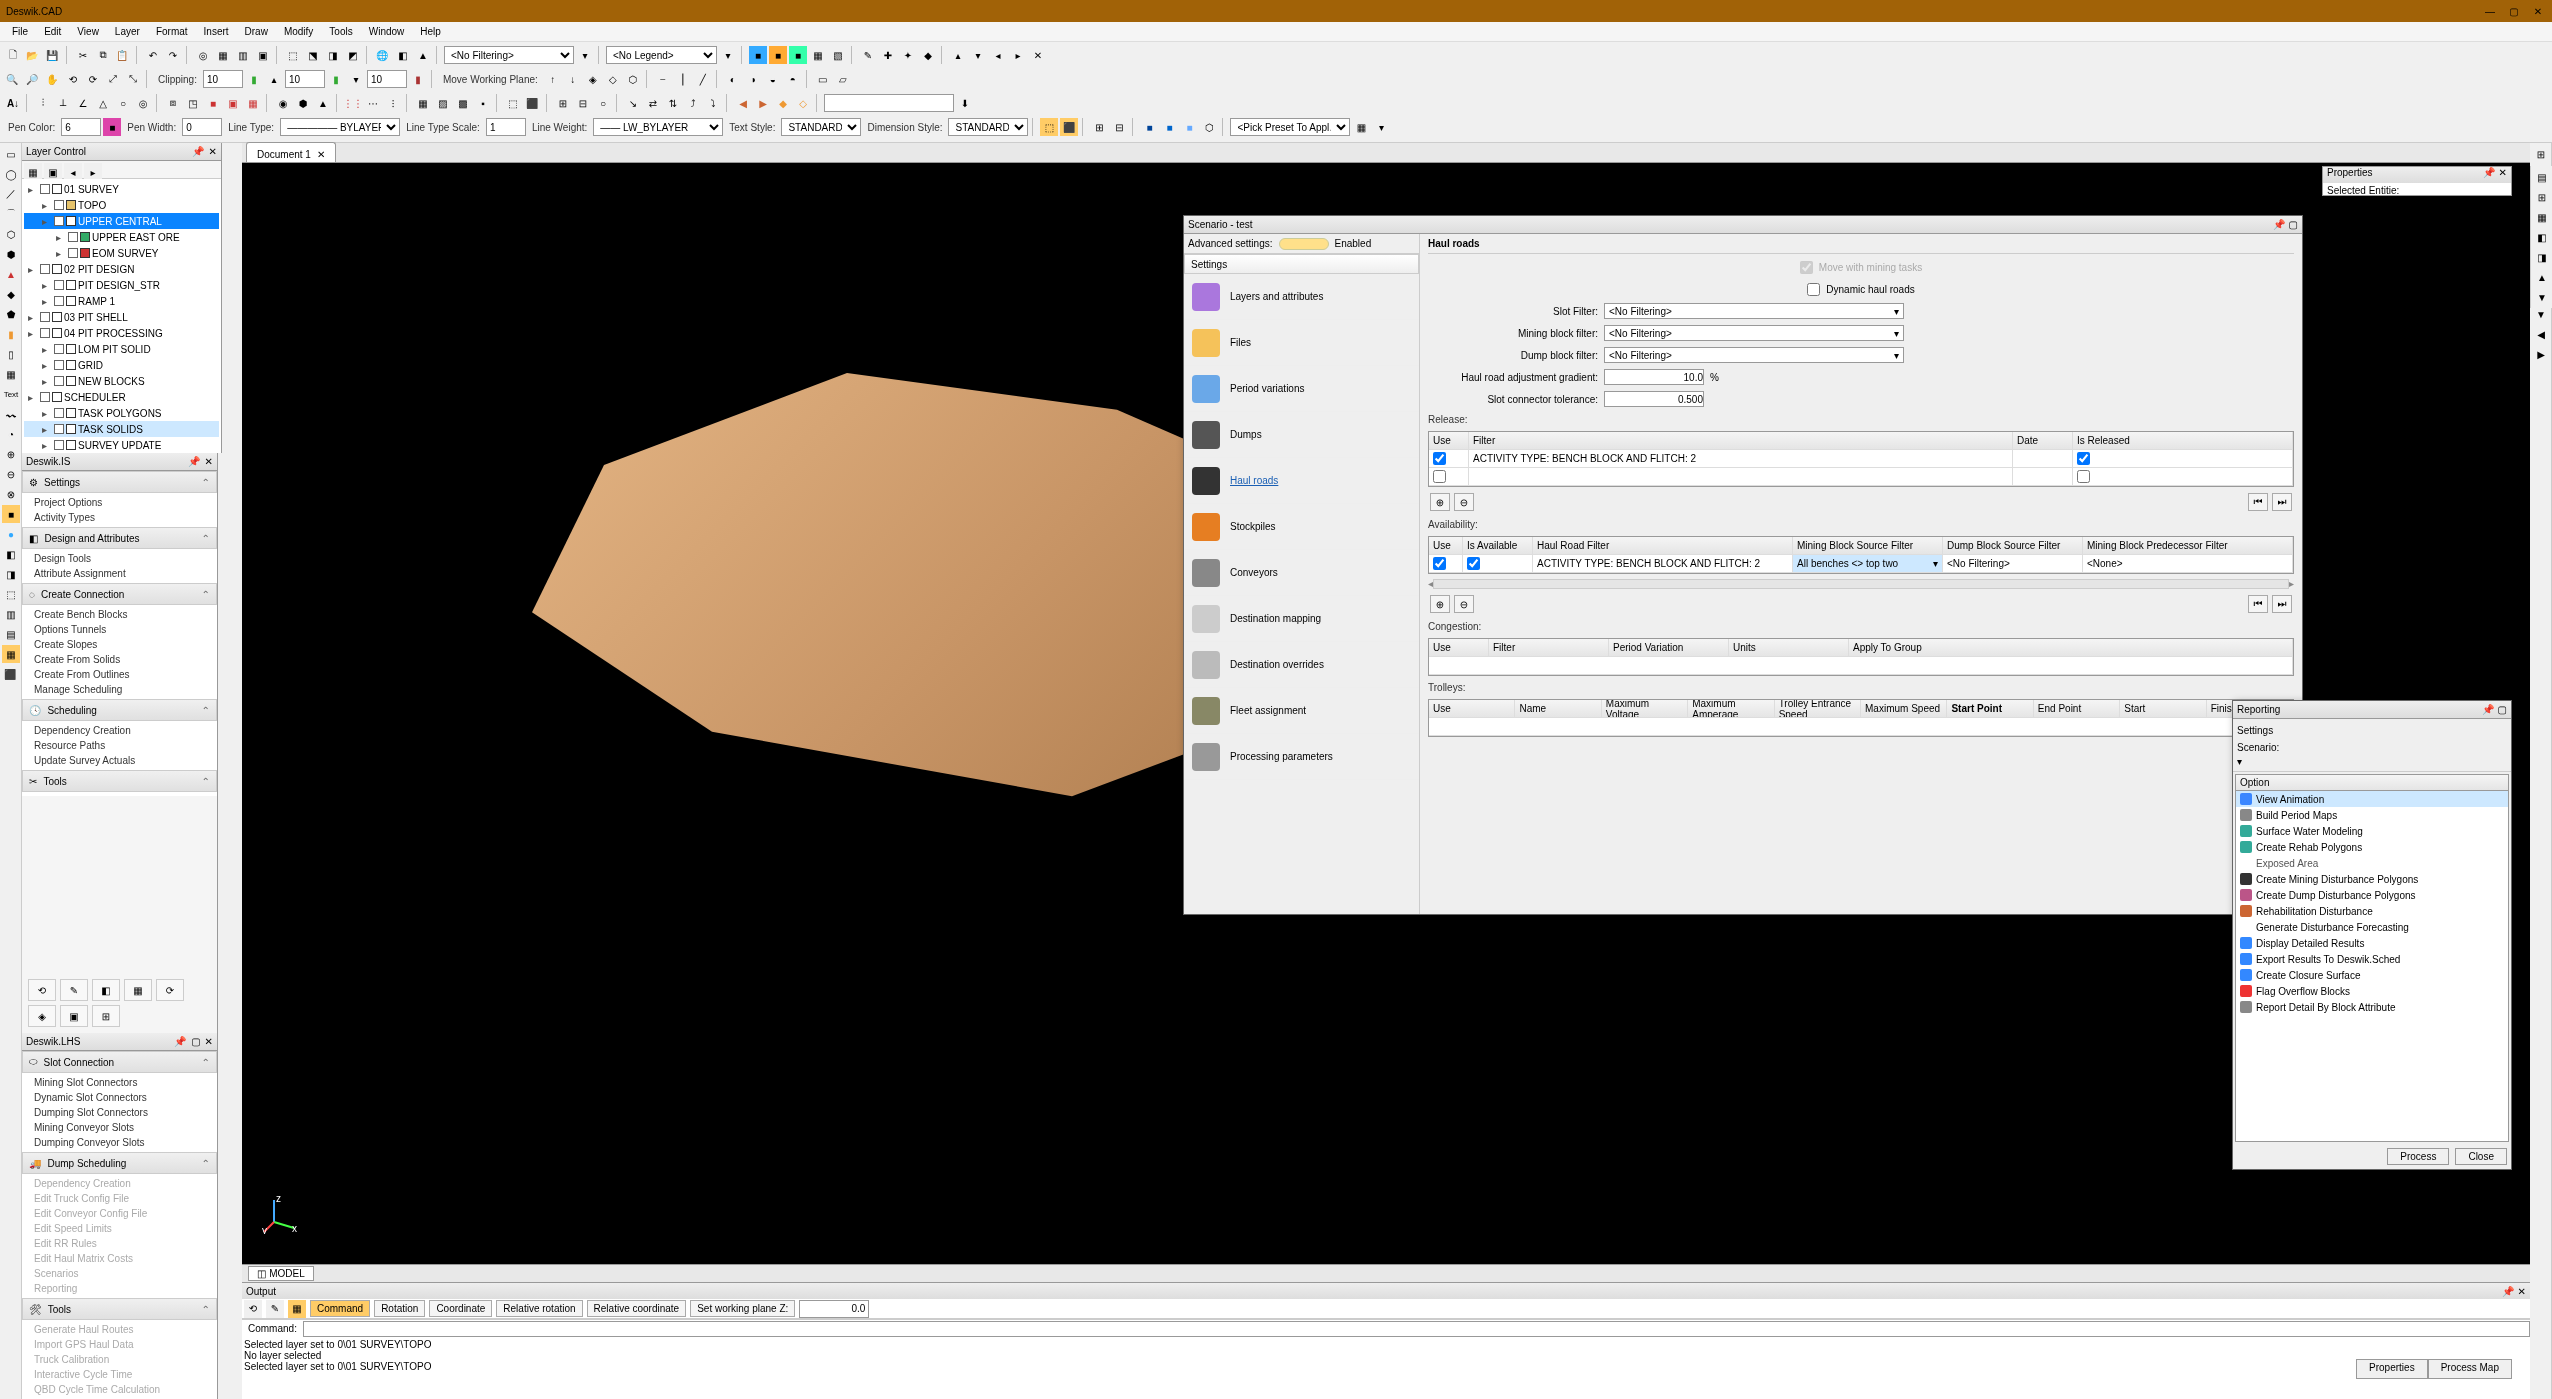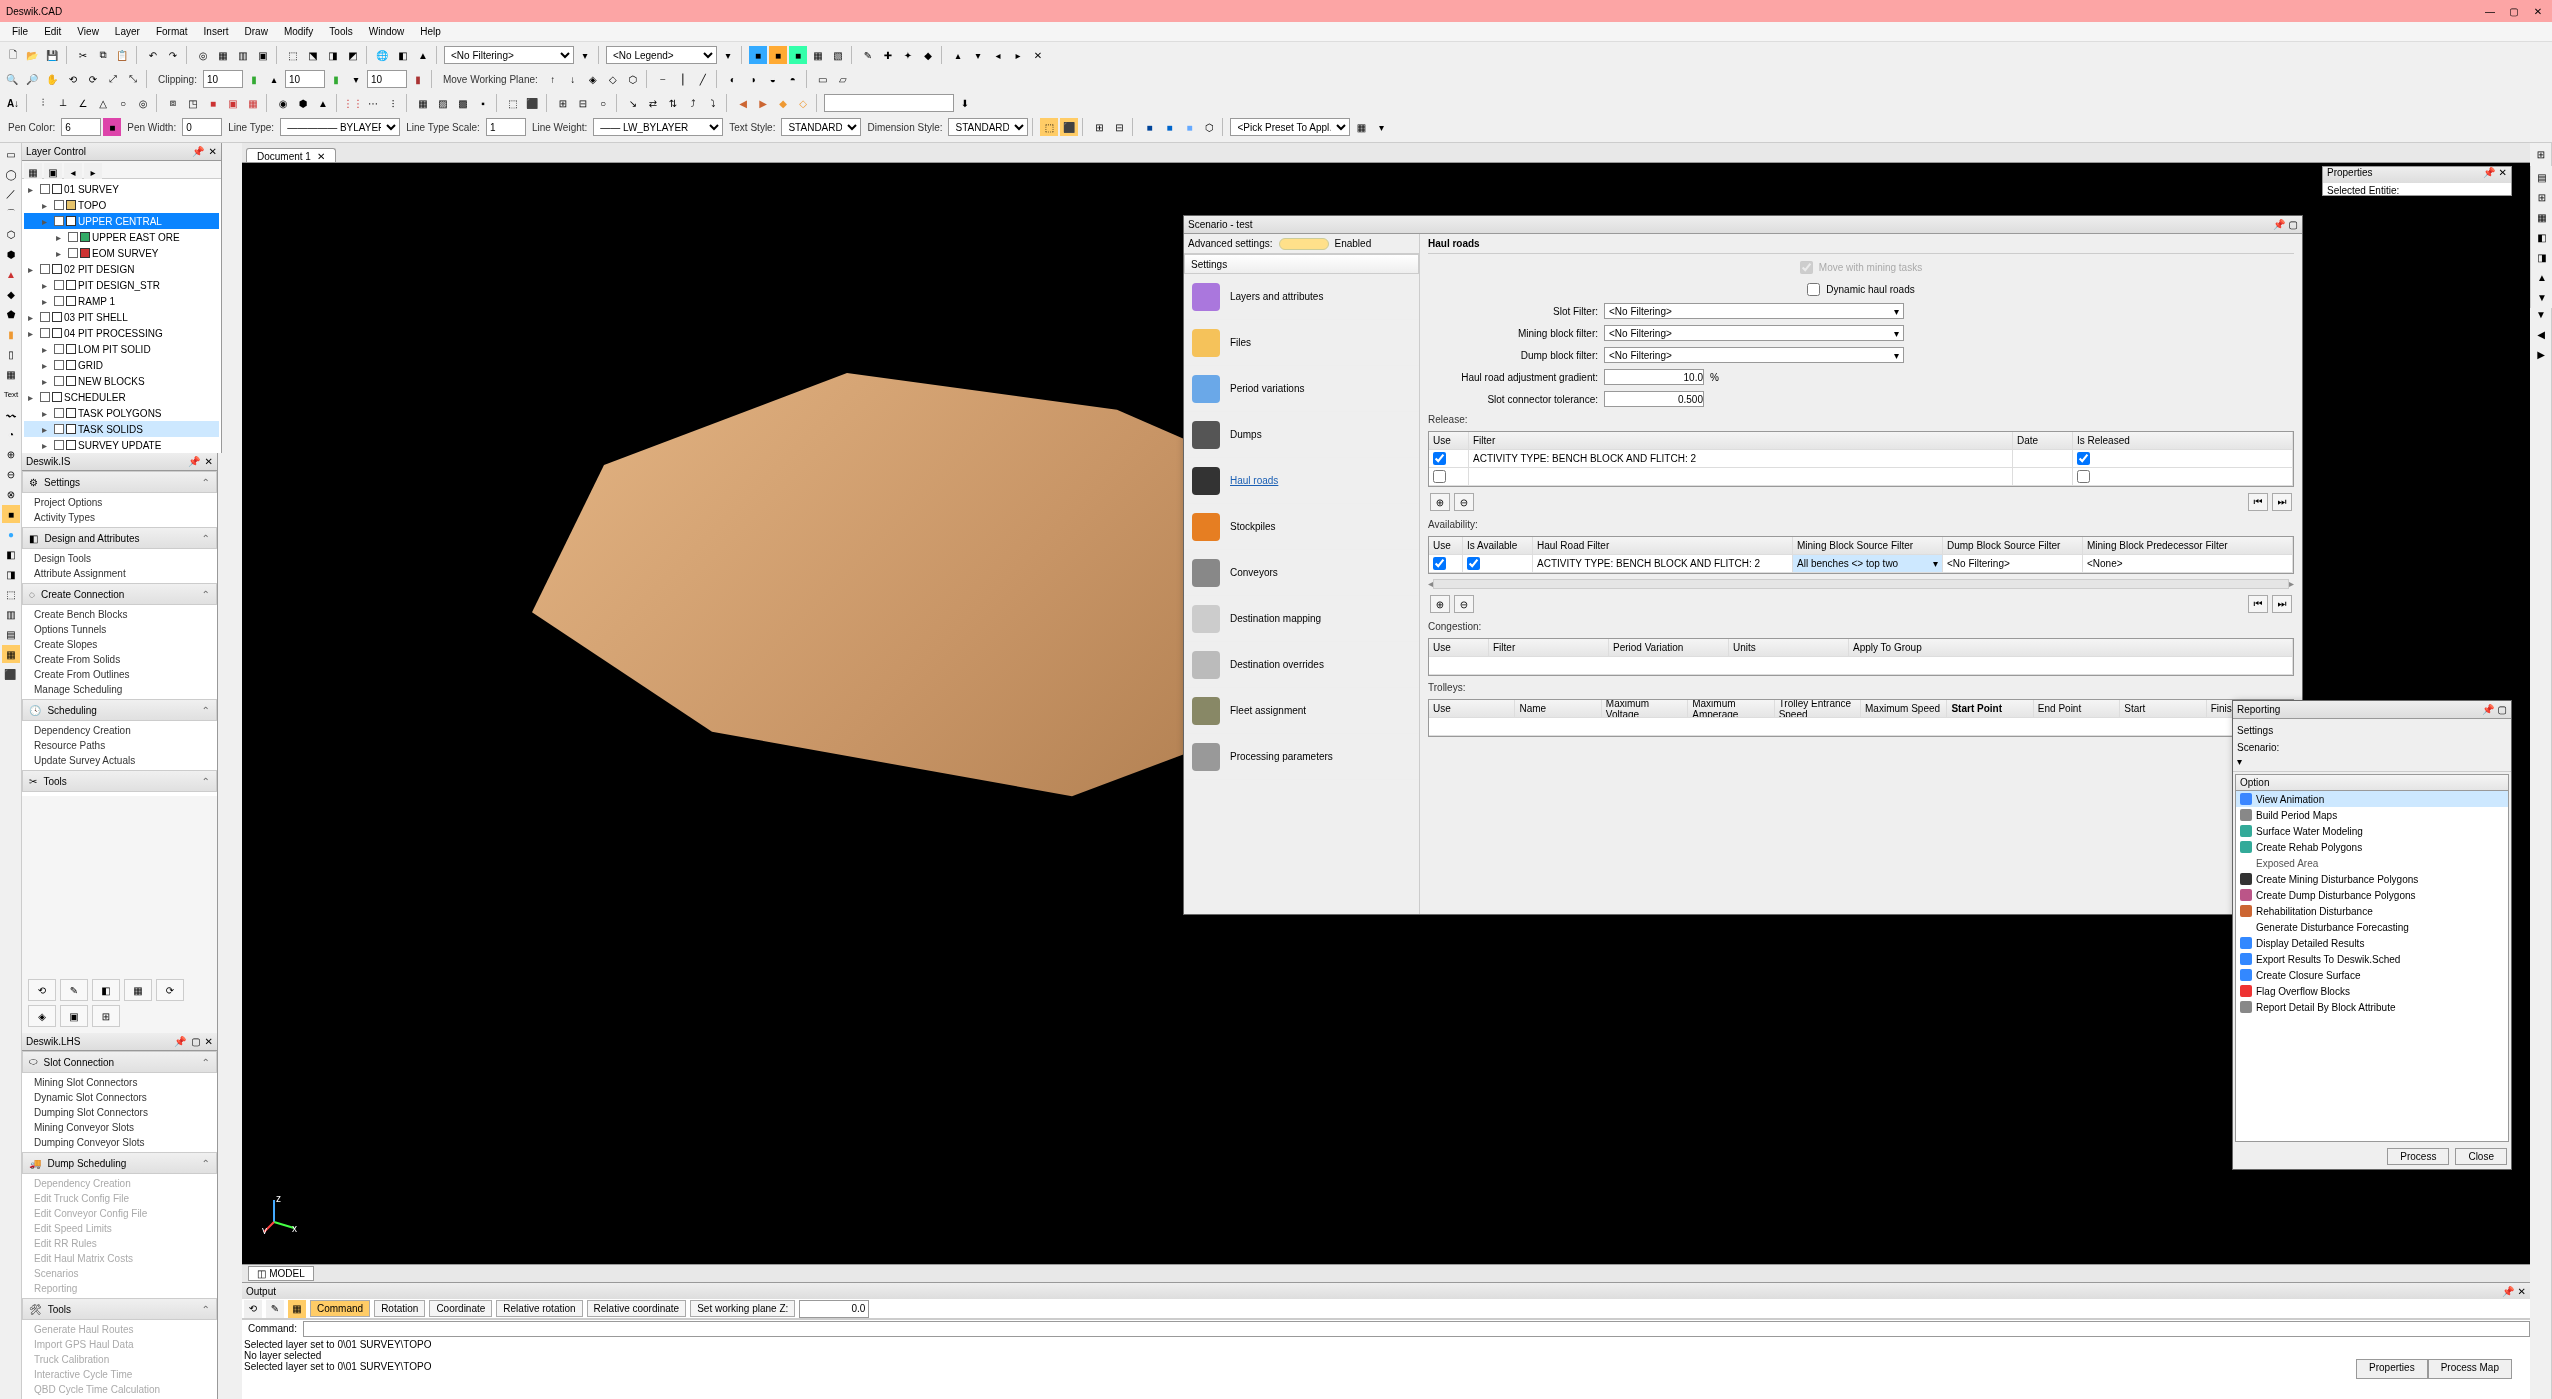--- a/index.html
+++ b/index.html
@@ -1,17 +1,17 @@
 <!DOCTYPE html>
 <html><head>
 <meta charset="utf-8">
 <style>
 * { margin:0; padding:0; box-sizing:border-box; font-family:"Segoe UI",Tahoma,sans-serif; font-size:10px; }
 body { background:#f0f0f0; width:2552px; height:1399px; overflow:hidden; position:relative; }
-.titlebar { height:22px; background:#fca5a5; display:flex; align-items:center; justify-content:space-between; padding:0 6px; }
+.titlebar { height:22px; background:#a16207; display:flex; align-items:center; justify-content:space-between; padding:0 6px; }
 .titlebar-icons { display:flex; gap:8px; align-items:center; }
 .win-btn { width:16px; height:16px; display:flex; align-items:center; justify-content:center; cursor:pointer; }
 .menubar { height:20px; background:#f5f5f5; display:flex; align-items:center; padding:0 4px; border-bottom:1px solid #ddd; }
 .menubar span { padding:0 8px; cursor:pointer; }
 .toolbar-area { background:#f0f0f0; border-bottom:1px solid #ccc; padding:2px 4px; }
 .toolbar-row { display:flex; align-items:center; gap:2px; height:22px; margin-bottom:2px; flex-wrap:nowrap; overflow:hidden; }
 .tb-btn { width:18px; height:18px; border:1px solid transparent; display:flex; align-items:center; justify-content:center; cursor:pointer; background:#f0f0f0; }
 .tb-sep { width:4px; height:18px; border-left:1px solid #bbb; margin:0 2px; }
 .tb-label { padding:0 4px; color:#333; }
 .tb-input { height:18px; border:1px solid #999; padding:0 3px; background:#fff; }
@@ -34,21 +34,21 @@
 .mid-panel { width:196px; background:#f5f5f5; border-right:1px solid #999; display:flex; flex-direction:column; overflow:hidden; }
 .section-hdr { height:22px; background:linear-gradient(#f0f0f0,#e0e0e0); border:1px solid #ccc; display:flex; align-items:center; gap:6px; padding:0 6px; cursor:pointer; }
 .section-hdr .arrow { margin-left:auto; color:#666; }
 .section-body { background:#fff; padding:2px 6px; }
 .section-body div { padding:2px 6px; cursor:pointer; color:#333; }
 .section-body div.disabled { color:#aaa; }
 .tool-grid { display:flex; gap:4px; padding:6px; flex-wrap:wrap; }
 .tool-grid .cell { width:28px; height:22px; border:1px solid #ccc; background:#f8f8f8; display:flex; align-items:center; justify-content:center; }
 .viewport-area { flex:1; display:flex; flex-direction:column; }
 .doc-tabs { height:20px; background:#e8e8e8; display:flex; align-items:flex-end; border-bottom:1px solid #999; }
-.doc-tab { height:14px; padding:2px 10px; background:#fff; border:1px solid #999; border-bottom:none; border-radius:3px 3px 0 0; margin-left:4px; display:flex; align-items:flex-start; gap:6px; }
+.doc-tab { height:20px; padding:2px 10px; background:#fff; border:1px solid #999; border-bottom:none; border-radius:3px 3px 0 0; margin-left:4px; display:flex; align-items:flex-end; gap:6px; }
 .viewport { flex:1; background:#000; position:relative; }
 .terrain { position:absolute; left:290px; top:210px; width:900px; height:460px; background:linear-gradient(135deg,#e4b584 0%,#c89566 50%,#a67547 100%); clip-path:polygon(35% 0%, 65% 8%, 85% 25%, 98% 48%, 90% 70%, 60% 92%, 20% 78%, 0% 52%, 8% 20%); }
 .axis-gizmo { position:absolute; left:20px; bottom:30px; width:40px; height:40px; }
 .model-tab { height:18px; background:#e8e8e8; border-top:1px solid #999; padding:2px 6px; display:flex; align-items:center; }
 .output-panel { height:120px; background:#fff; border-top:1px solid #999; display:flex; flex-direction:column; }
 .output-hdr { height:16px; background:linear-gradient(#eee,#ddd); padding:0 4px; display:flex; justify-content:space-between; align-items:center; }
 .cmd-row { height:20px; display:flex; align-items:center; gap:4px; padding:2px; border-bottom:1px solid #ccc; }
 .cmd-btn { padding:2px 6px; border:1px solid #aaa; background:#f5f5f5; cursor:pointer; }
 .cmd-btn.active { background:#ffcc66; }
 .cmd-text { flex:1; padding:2px; font-family:monospace; overflow:auto; }

